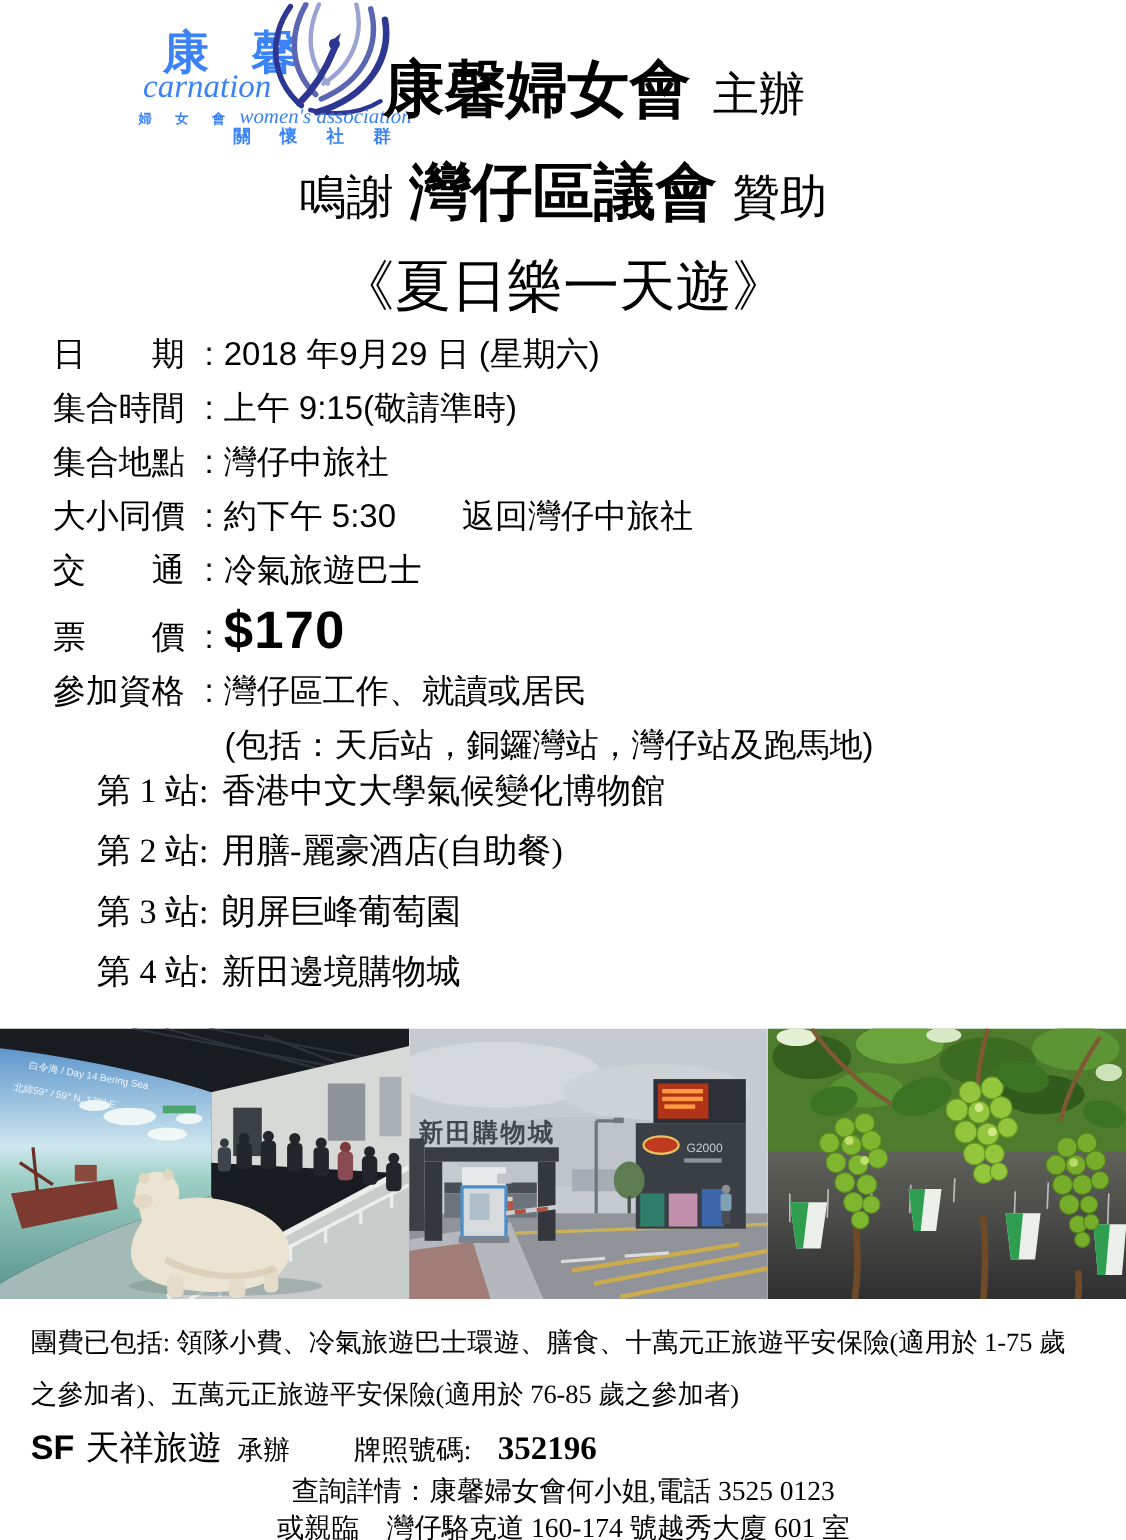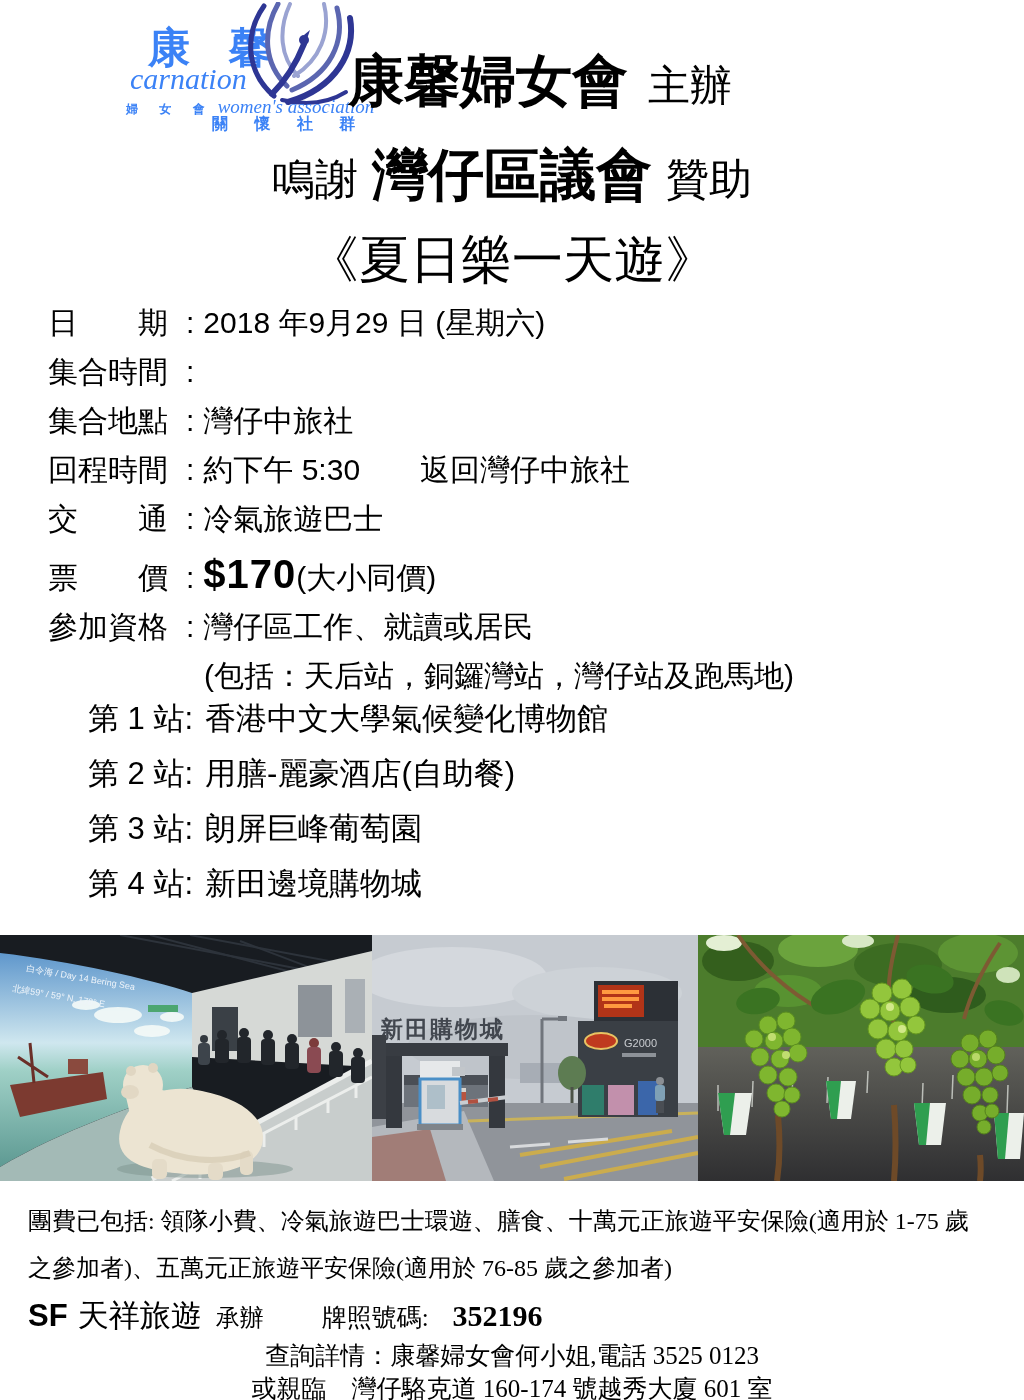--- a/index.html
+++ b/index.html
@@ -28,26 +28,26 @@
   .t2-suf{font-size:43px;}
   .t3{position:absolute;left:0;top:226px;width:1024px;text-align:center;font-size:51px;white-space:nowrap;}
 
   
   .details{position:absolute;left:48px;top:306px;font-size:30px;}
   .d-row{display:flex;align-items:baseline;line-height:34px;margin-bottom:15px;}
   .d-label{display:inline-block;width:128px;white-space:pre;}
   .d-colon{padding:0 9px 0 10px;}
   .d-value{white-space:pre;text-align:center;}
   .price-row{line-height:46px;margin-bottom:9px;}
-  .d-price{font-size:40px;font-weight:600;letter-spacing:1px;}
+  .d-price{font-size:48px;font-weight:600;letter-spacing:1px;}
   .d-note{margin-left:156px;line-height:34px;margin-top:1px;white-space:pre;}
 
   
   .stations{position:absolute;left:88px;top:703px;font-size:31px;}
-  .s-row{line-height:32px;margin-bottom:23px;white-space:nowrap;}
+  .s-row{line-height:32px;margin-bottom:23px;white-space:nowrap;font-family:Liberation Serif, serif;}
   .s-label{margin-right:12px;}
 
   
   .photos{position:absolute;left:0;top:935px;height:246px;display:flex;}
   .photos svg{display:block;}
 
   
   .included{position:absolute;left:28px;top:1198px;font-family:"Liberation Serif","DejaVu Serif",serif;
             font-size:24px;line-height:47px;}
   .included div{white-space:pre;}
@@ -102,41 +102,41 @@
 
   <div class="details">
     <div class="d-row">
       <span class="d-label">日　　期</span>
         <span class="d-colon">:</span>
         <span class="d-value">2018 年9月29 日 (星期六)</span>
     </div>
     <div class="d-row">
       <span class="d-label">集合時間</span>
         <span class="d-colon">:</span>
+        <span class="d-value">上午 9:15(敬請準時)</span>
     </div>
     <div class="d-row">
       <span class="d-label">集合地點</span>
         <span class="d-colon">:</span>
         <span class="d-value">灣仔中旅社</span>
     </div>
     <div class="d-row">
-      <span class="d-label">回程時間</span>
+      <span class="d-label">大小同價</span>
         <span class="d-colon">:</span>
         <span class="d-value">約下午 5:30　　返回灣仔中旅社</span>
     </div>
     <div class="d-row">
       <span class="d-label">交　　通</span>
         <span class="d-colon">:</span>
         <span class="d-value">冷氣旅遊巴士</span>
     </div>
     <div class="d-row price-row">
       <span class="d-label">票　　價</span>
         <span class="d-colon">:</span>
         <span class="d-price">$170</span>
-        <span class="d-value">(大小同價)</span>
     </div>
     <div class="d-row">
       <span class="d-label">參加資格</span>
         <span class="d-colon">:</span>
         <span class="d-value">灣仔區工作、就讀或居民</span>
     </div>
     <div class="d-note">(包括：天后站，銅鑼灣站，灣仔站及跑馬地)</div>
   </div>
 
   <div class="stations">

